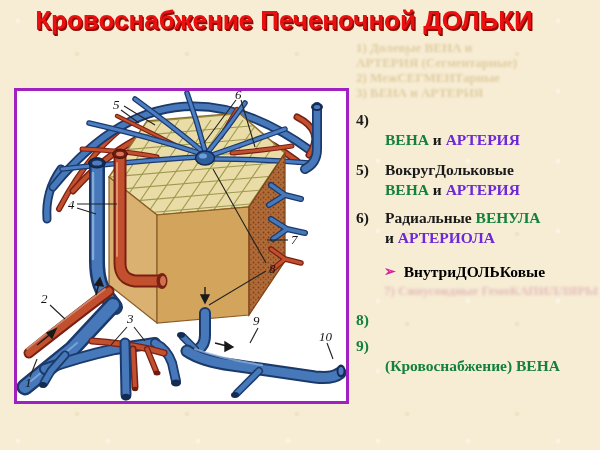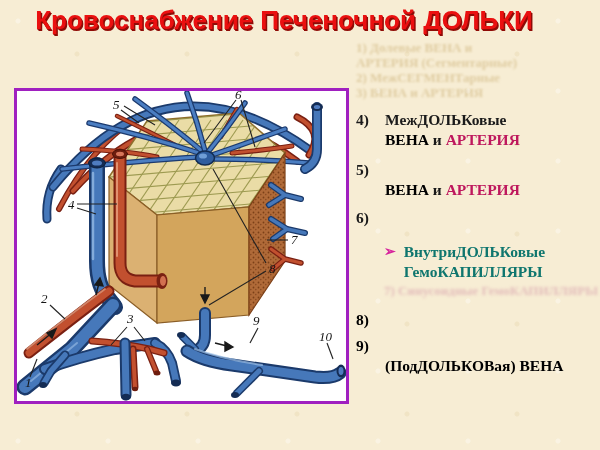--- a/index.html
+++ b/index.html
@@ -24,23 +24,23 @@
   }
   .legend{position:absolute;left:356px;top:40px;width:240px;}
   .faded-top{font-size:13px;line-height:15px;font-weight:bold;
     color:#b08a3a;opacity:.33;filter:blur(1.3px);white-space:nowrap;}
   .faded-mid{font-size:13px;line-height:14px;font-weight:bold;margin-top:2px;margin-left:28px;
     color:#c06a90;opacity:.38;filter:blur(1.4px);white-space:nowrap;}
   .item{display:flex;gap:7px;font-size:15.5px;line-height:20px;font-weight:bold;}
   .item .num{flex:none;width:22px;}
   .mt10{margin-top:10px}.mt8{margin-top:8px}.mt14{margin-top:14px}.mt12{margin-top:12px}.mt6{margin-top:6px}
   .black{color:#1a1a1a}
-  .blue{color:#000000}
-  .red{color:#be185d}
-  .magenta{color:#0f766e}
+  .blue{color:#15803d}
+  .red{color:#6d28d9}
+  .magenta{color:#000000}
   .bullet{display:flex;gap:8px;margin-left:28px;font-size:15.5px;line-height:20px;font-weight:bold;}
   .bullet .marker{color:#d6219c;flex:none;font-size:14px;}
   svg text{font-family:"Liberation Serif", serif;font-style:italic;fill:#151515;}
 </style>
 </head>
 <body>
 
 <div class="title">Кровоснабжение Печеночной ДОЛЬКИ</div>
 
 <div class="frame">
@@ -250,56 +250,61 @@
   <div class="faded-top">
     <div>1)  Долевые ВЕНА и</div>
     <div>АРТЕРИЯ (Сегментарные)</div>
     <div>2)  МежСЕГМЕНТарные</div>
     <div>3)  ВЕНА и АРТЕРИЯ</div>
   </div>
 
   <div class="item mt10">
     <span class="num black">4)</span>
     <span class="body">
-      <span class="black">МежДОЛЬКовые</span><br>
-      <span class="blue">ВЕНА</span>
-      <span class="black">и</span>
-      <span class="red">АРТЕРИЯ</span>
-    </span>
-  </div>
-
-  <div class="item mt10">
-    <span class="num black">5)</span>
-    <span class="body">
       <br>
       <span class="blue">ВЕНА</span>
       <span class="black">и</span>
       <span class="red">АРТЕРИЯ</span>
     </span>
   </div>
 
+  <div class="item mt10">
+    <span class="num black">5)</span>
+    <span class="body">
+      <span class="black">ВокругДольковые</span><br>
+      <span class="blue">ВЕНА</span>
+      <span class="black">и</span>
+      <span class="red">АРТЕРИЯ</span>
+    </span>
+  </div>
+
   <div class="item mt8">
     <span class="num black">6)</span>
+    <span class="body">
+      <span class="black">Радиальные</span>
+      <span class="blue">ВЕНУЛА</span><br>
+      <span class="black">и</span>
+      <span class="red">АРТЕРИОЛА</span>
+    </span>
   </div>
 
   <div class="bullet mt14">
     <span class="marker">➢</span>
     <span class="body magenta">
       <span>ВнутриДОЛЬКовые</span><br>
-      <span>ГемоКАПИЛЛЯРЫ</span>
     </span>
   </div>
 
   <div class="faded-mid">7)  Синусоидные ГемоКАПИЛЛЯРЫ</div>
 
   <div class="item mt12">
     <span class="num blue">8)</span>
   </div>
 
   <div class="item mt6">
     <span class="num blue">9)</span>
     <span class="body blue">
       <br>
-      <span>(ПодДОЛЬКОВая) ВЕНА</span>
+      <span>(Кровоснабжение) ВЕНА</span>
     </span>
   </div>
 
 </div>
 
 </body></html>

